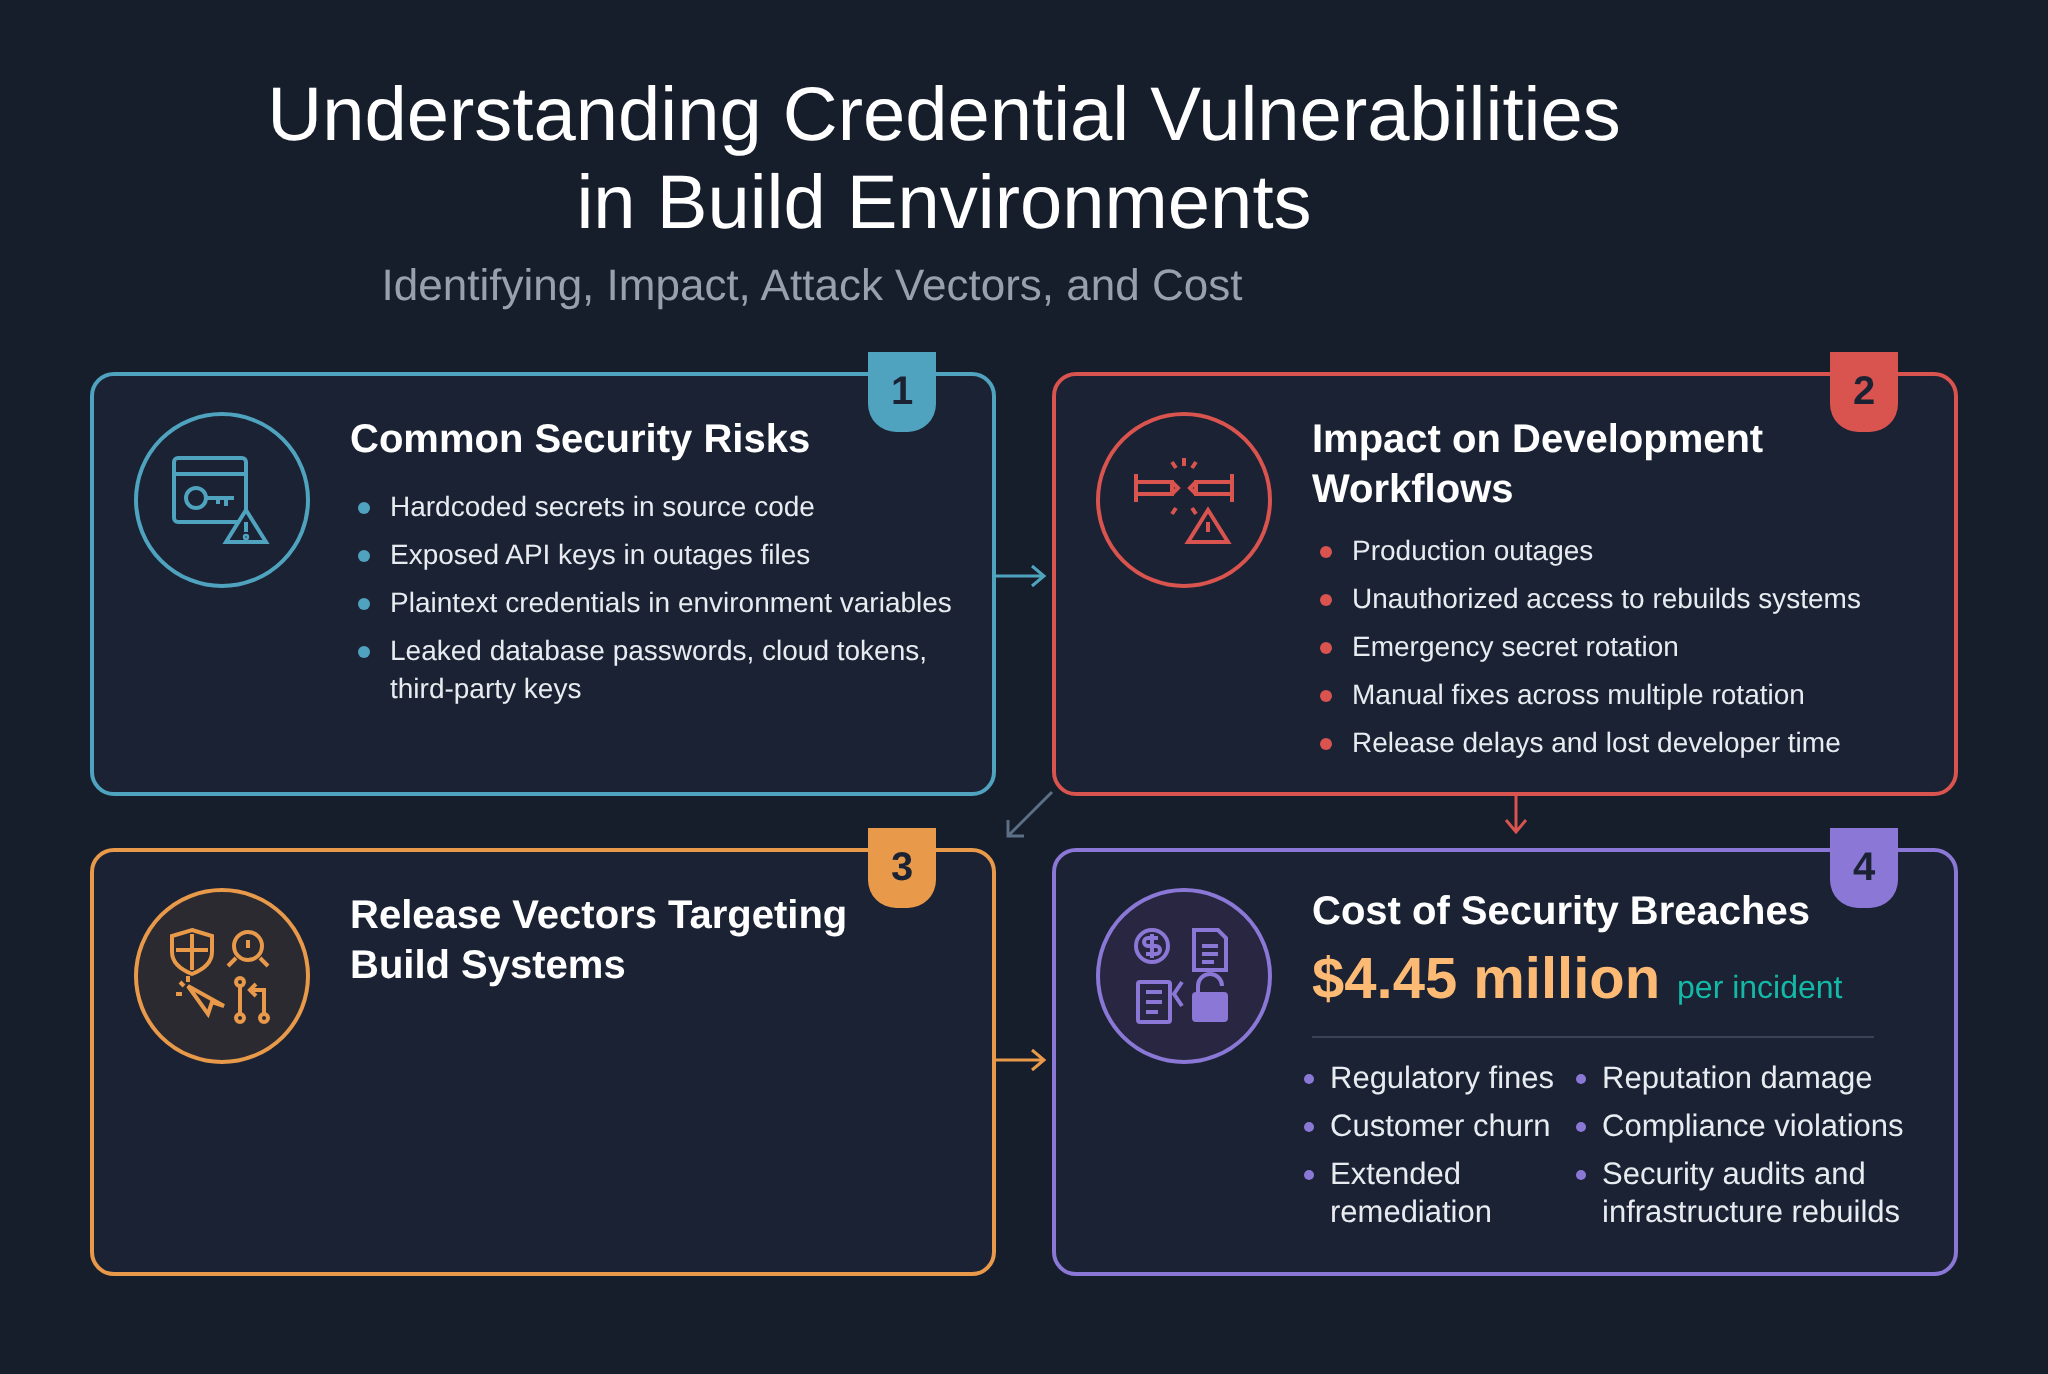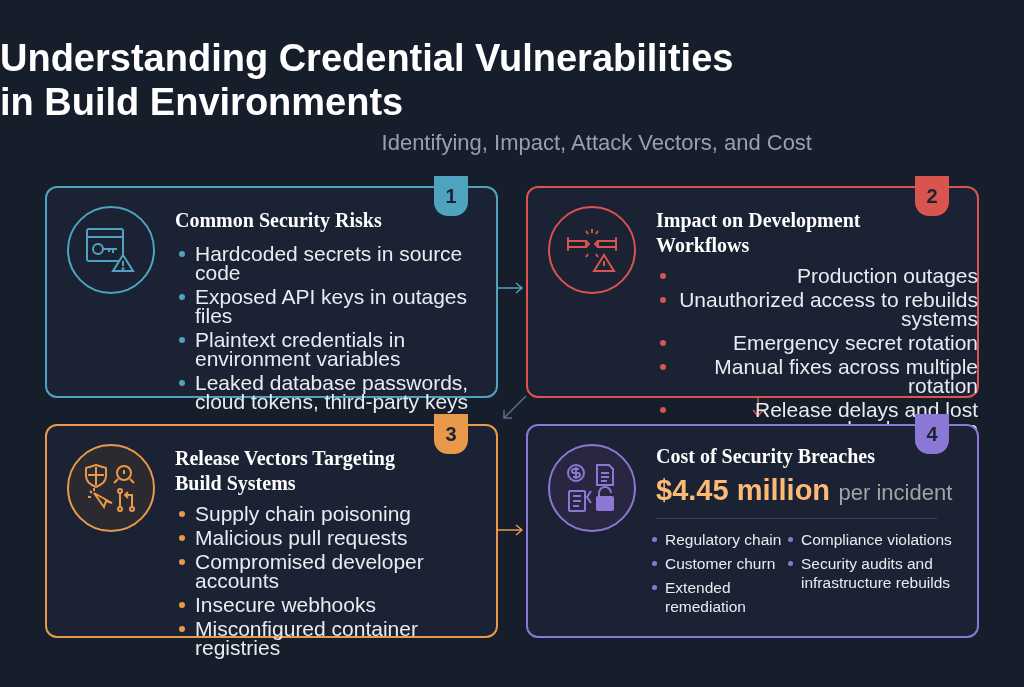--- a/index.html
+++ b/index.html
@@ -1,28 +1,28 @@
 <!DOCTYPE html>
 <html><head>
 <meta charset="utf-8">
 <style>
   html,body{margin:0;padding:0;}
   body{width:1024px;height:687px;background:#161d2b;font-family:"Liberation Sans",sans-serif;color:#eef1f6;position:relative;overflow:hidden;}
-  .title{position:absolute;left:0;top:36px;width:944px;font-weight:bold;font-size:38px;line-height:44px;color:#fff;}
-  .subtitle{position:absolute;left:0;top:130px;width:812px;text-align:right;font-size:22px;color:#98a0ae;}
+  .title{position:absolute;left:0;top:36px;width:944px;text-align:center;font-weight:normal;font-size:38px;line-height:44px;color:#fff;}
+  .subtitle{position:absolute;left:0;top:130px;width:812px;text-align:center;font-size:22px;color:#98a0ae;}
   .card{position:absolute;border:2px solid;border-radius:12px;background:#1a2233;box-sizing:border-box;}
   .badge{position:absolute;top:-12px;right:28px;width:34px;height:40px;border-radius:0 0 14px 14px;color:#1a2233;font-weight:bold;font-size:20px;display:flex;align-items:center;justify-content:center;}
   .icon-circle{position:absolute;left:20px;top:18px;width:88px;height:88px;border-radius:50%;border:2px solid;box-sizing:border-box;display:flex;align-items:center;justify-content:center;}
-  .card-title{position:absolute;left:128px;font-weight:bold;font-size:20px;line-height:25px;color:#fff;font-family:Liberation Serif, serif;}
+  .card-title{position:absolute;left:128px;font-weight:bold;font-size:20px;line-height:25px;color:#fff;}
   ul{list-style:none;margin:0;padding:0;position:absolute;left:130px;}
-  li{position:relative;padding-left:18px;font-size:21px;line-height:19px;margin-bottom:5px;color:#e8ebf0;}
+  li{position:relative;padding-left:18px;font-size:14px;line-height:19px;margin-bottom:5px;color:#e8ebf0;}
   li::before{content:"";position:absolute;left:2px;top:7px;width:6px;height:6px;border-radius:50%;background:var(--c);}
   .big{position:absolute;left:128px;top:48px;white-space:nowrap;}
   .big .amt{font-weight:bold;font-size:29px;color:#fdba74;}
-  .big .per{font-size:22px;color:#a3a3a3;margin-left:4px;}
+  .big .per{font-size:16px;color:#14b8a6;margin-left:4px;}
   .divider{position:absolute;left:128px;right:40px;top:92px;height:1px;background:#3a4256;}
   .cols{position:absolute;left:124px;top:104px;display:flex;gap:6px;}
   .cols ul{position:static;}
   .cols li{font-size:15.5px;padding-left:13px;}
   .cols li::before{left:0;width:5px;height:5px;}
   svg{display:block}
   .conn{position:absolute;}
 </style>
 </head>
 <body>
@@ -74,21 +74,21 @@
     <svg width="56" height="46" viewBox="0 0 56 46" fill="none" stroke="#d9534f" stroke-width="2">
       <path d="M4 10 V24 M4 14 H22 V20 H4"></path>
         <path d="M52 10 V24 M52 14 H34 V20 H52"></path>
       <path d="M22 14 L25 17 L22 20 M34 14 L31 17 L34 20"></path>
       <path d="M28 2 V6 M22 4 L24 7 M34 4 L32 7 M22 30 L24 27 M34 30 L32 27"></path>
       <path d="M40 28 L50 44 H30 Z" fill="#1a2233"></path>
         <line x1="40" y1="34" x2="40" y2="39"></line>
     </svg>
   </div>
   <div class="card-title" style="top:20px;width:260px">Impact on Development Workflows</div>
-  <ul style="top:78px;width:320px;text-align:right;">
+  <ul style="top:78px;width:320px;">
     <li>Production outages</li>
     <li>Unauthorized access to rebuilds systems</li>
     <li>Emergency secret rotation</li>
     <li>Manual fixes across multiple rotation</li>
     <li>Release delays and lost developer time</li>
   </ul>
 </div>
 
 <div class="card" style="left:45px;top:424px;width:453px;height:214px;border-color:#e8994a;--c:#e8994a;">
   <div class="badge" style="background:#e8994a">3</div>
@@ -101,27 +101,20 @@
       <path d="M10 30 L20 44 L22 38 L28 40 Z"></path>
         <path d="M6 28 L8 30 M4 34 H7 M10 25 V28"></path>
       <circle cx="36" cy="28" r="2"></circle>
         <circle cx="36" cy="46" r="2"></circle>
         <path d="M36 30 V44"></path>
       <circle cx="48" cy="46" r="2"></circle>
         <path d="M48 44 V32 H42 M44 29 L41 32 L44 35"></path>
     </svg>
   </div>
   <div class="card-title" style="top:20px;width:270px">Release Vectors Targeting Build Systems</div>
-  <ul style="top:78px;width:320px;">
-    <li>Supply chain poisoning</li>
-    <li>Malicious pull requests</li>
-    <li>Compromised developer accounts</li>
-    <li>Insecure webhooks</li>
-    <li>Misconfigured container registries</li>
-  </ul>
 </div>
 
 <div class="card" style="left:526px;top:424px;width:453px;height:214px;border-color:#8b78d6;--c:#8b78d6;">
   <div class="badge" style="background:#8b78d6">4</div>
   <div class="icon-circle" style="border-color:#8b78d6;background:#282640">
     <svg width="54" height="50" viewBox="0 0 54 50" fill="none" stroke="#8b78d6" stroke-width="2">
       <circle cx="11" cy="10" r="8"></circle>
         <path d="M14 6 H9 A2 2 0 0 0 9 10 H13 A2 2 0 0 1 13 14 H8 M11 4 V16"></path>
       <path d="M32 2 H44 L48 6 V22 H32 Z"></path>
         <path d="M36 10 H44 M36 14 H44 M36 18 H42"></path>
@@ -133,22 +126,23 @@
     </svg>
   </div>
   <div class="card-title" style="top:18px">Cost of Security Breaches</div>
   <div class="big">
     <span class="amt">$4.45 million</span>
     <span class="per">per incident</span>
   </div>
   <div class="divider"></div>
   <div class="cols">
     <ul style="width:130px">
-      <li>Regulatory chain</li>
+      <li>Regulatory fines</li>
       <li>Customer churn</li>
       <li style="width:90px">Extended remediation</li>
     </ul>
     <ul style="width:175px">
+      <li>Reputation damage</li>
       <li>Compliance violations</li>
       <li>Security audits and infrastructure rebuilds</li>
     </ul>
   </div>
 </div>
 
 </body></html>

